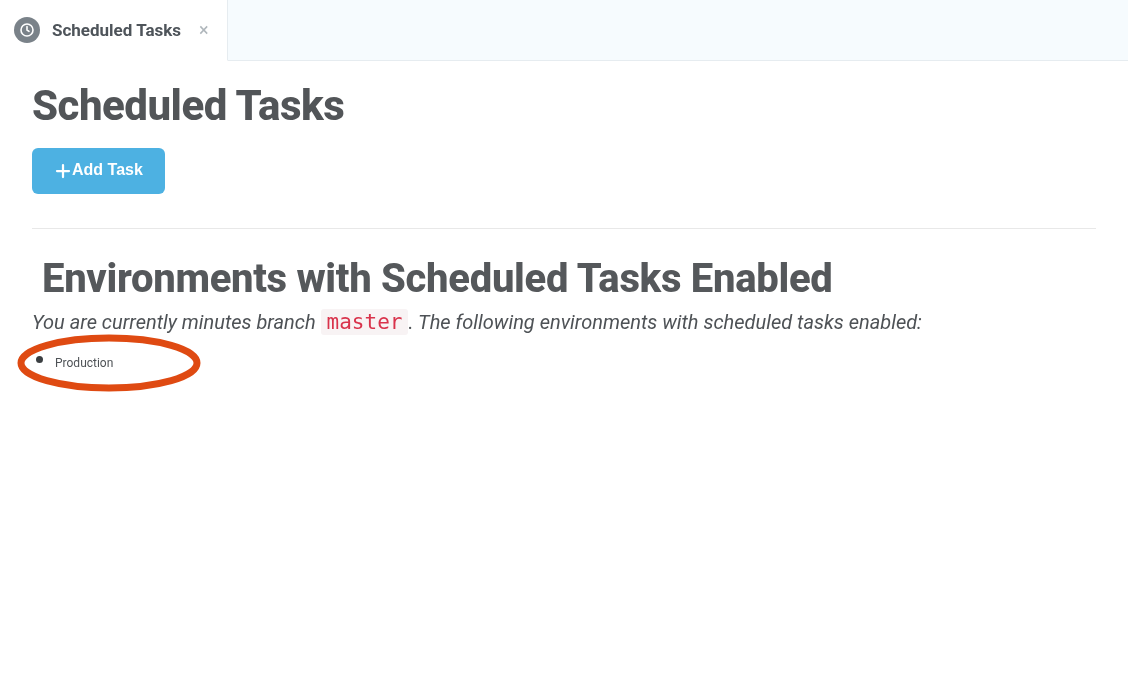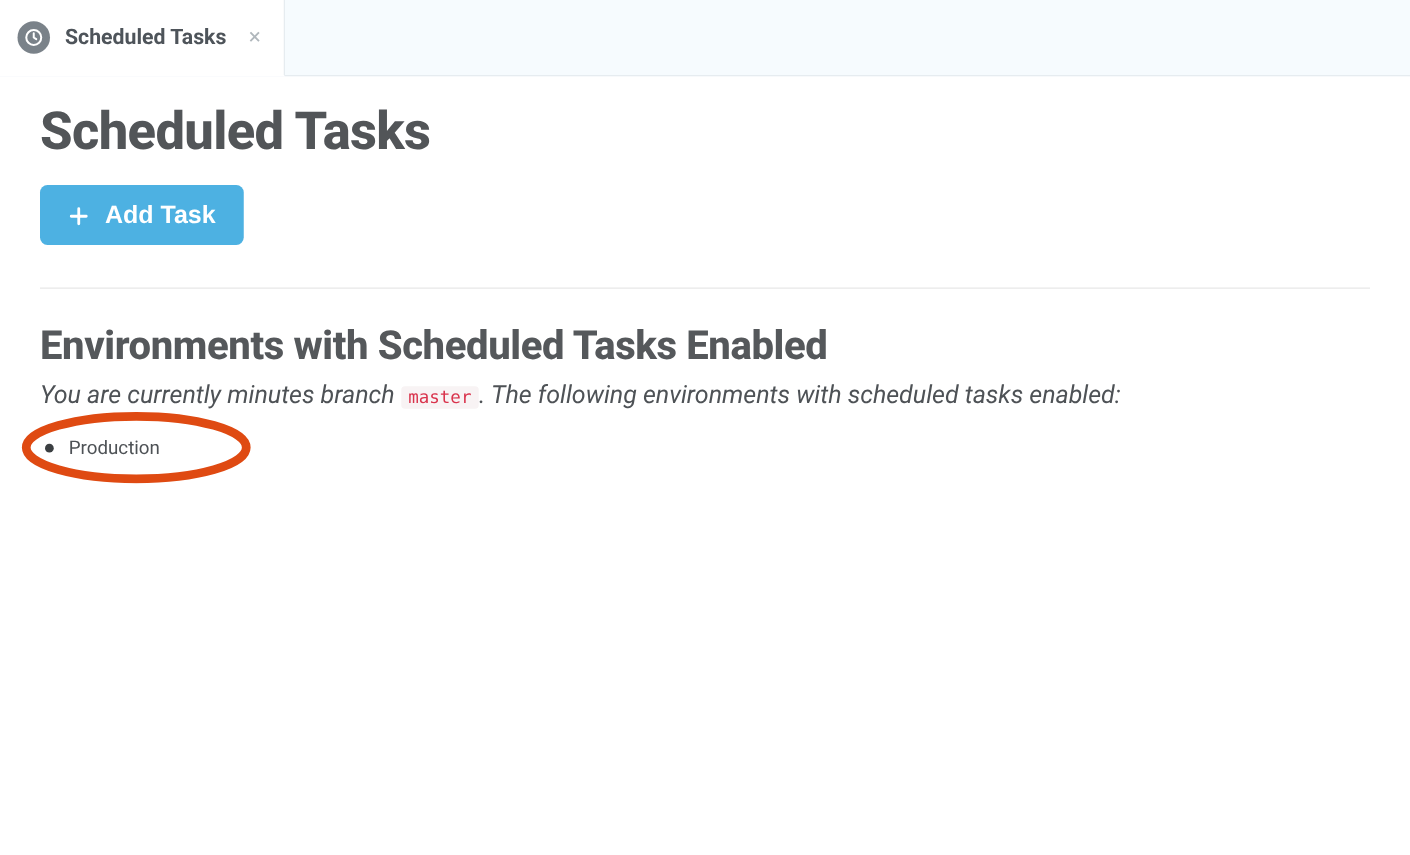--- a/index.html
+++ b/index.html
@@ -106,69 +106,67 @@
   .task-text .code {
     color: var(--code-red);
     font-family: ui-monospace, SFMono-Regular, Menlo, Consolas, monospace;
     font-size: 20px;
   }
   .task-text .seg { white-space: pre; }
 
   
   .btn {
     display: inline-flex;
-    align-items: flex-end;
-    gap: 12px;
+    align-items: flex-start;
     background: var(--blue);
     color: #ffffff;
-    font-size: 20px;
+    font-size: 16px;
     font-weight: 700;
     border: none;
     border-radius: 6px;
     padding: 14px 22px;
     cursor: pointer;
   }
   .btn svg { display: block; }
   .btn .btn-label { line-height: 1; }
 
   .hr {
     border: none;
     border-top: 1px solid var(--hr);
     margin: 34px 0 26px 0;
   }
 
   h2.section-title {
-    margin: 0 0 8px 0;
-    font-size: 32px;
+    margin: 0 0 8px 10px;
+    font-size: 40px;
     font-weight: 800;
     color: #55585b;
     letter-spacing: -0.3px;
   }
 
   .branch-line {
     font-style: italic;
     font-size: 20px;
     color: #4e5256;
     margin: 6px 0 18px 0;
   }
   .branch-line .code-chip {
     font-style: normal;
     font-family: ui-monospace, SFMono-Regular, Menlo, Consolas, monospace;
     color: var(--code-red);
     background: var(--code-bg);
     padding: 1px 6px;
     border-radius: 3px;
-    font-size: 14px;
+    font-size: 21px;
   }
 
   .env-item {
     display: flex;
-    align-items: center;
     gap: 12px;
-    font-size: 15px;
+    font-size: 12px;
     color: #4e5256;
     position: relative;
     padding: 4px 0 4px 4px;
     width: fit-content;
   }
   .bullet {
     width: 7px;
     height: 7px;
     border-radius: 50%;
     background: #3b3f42;

